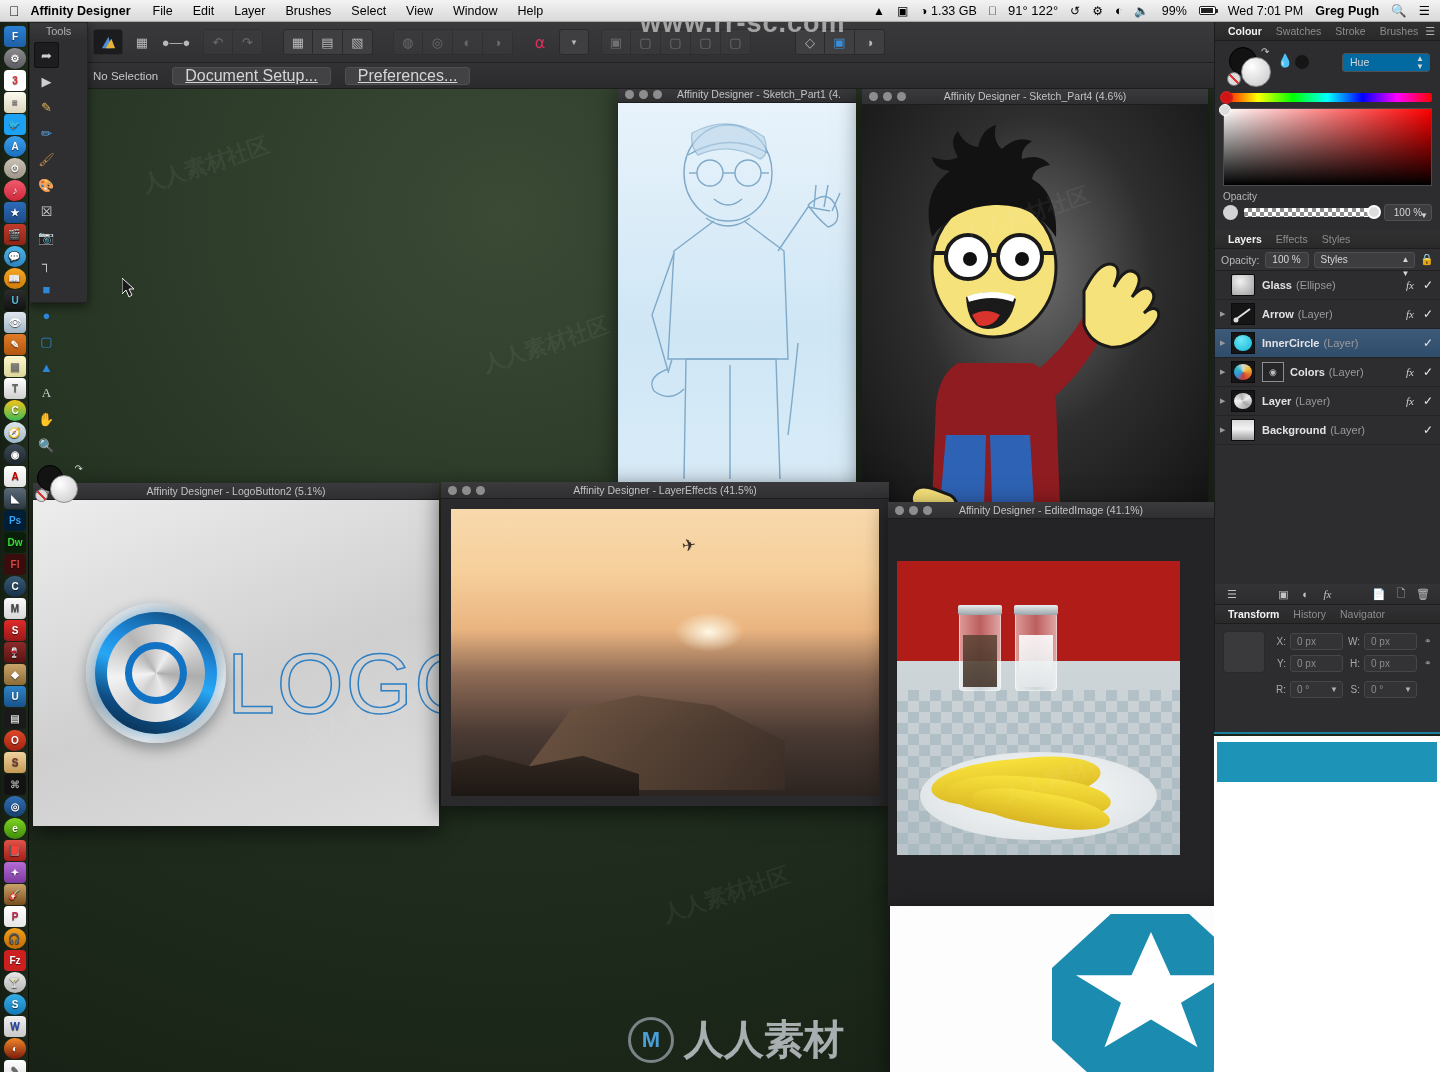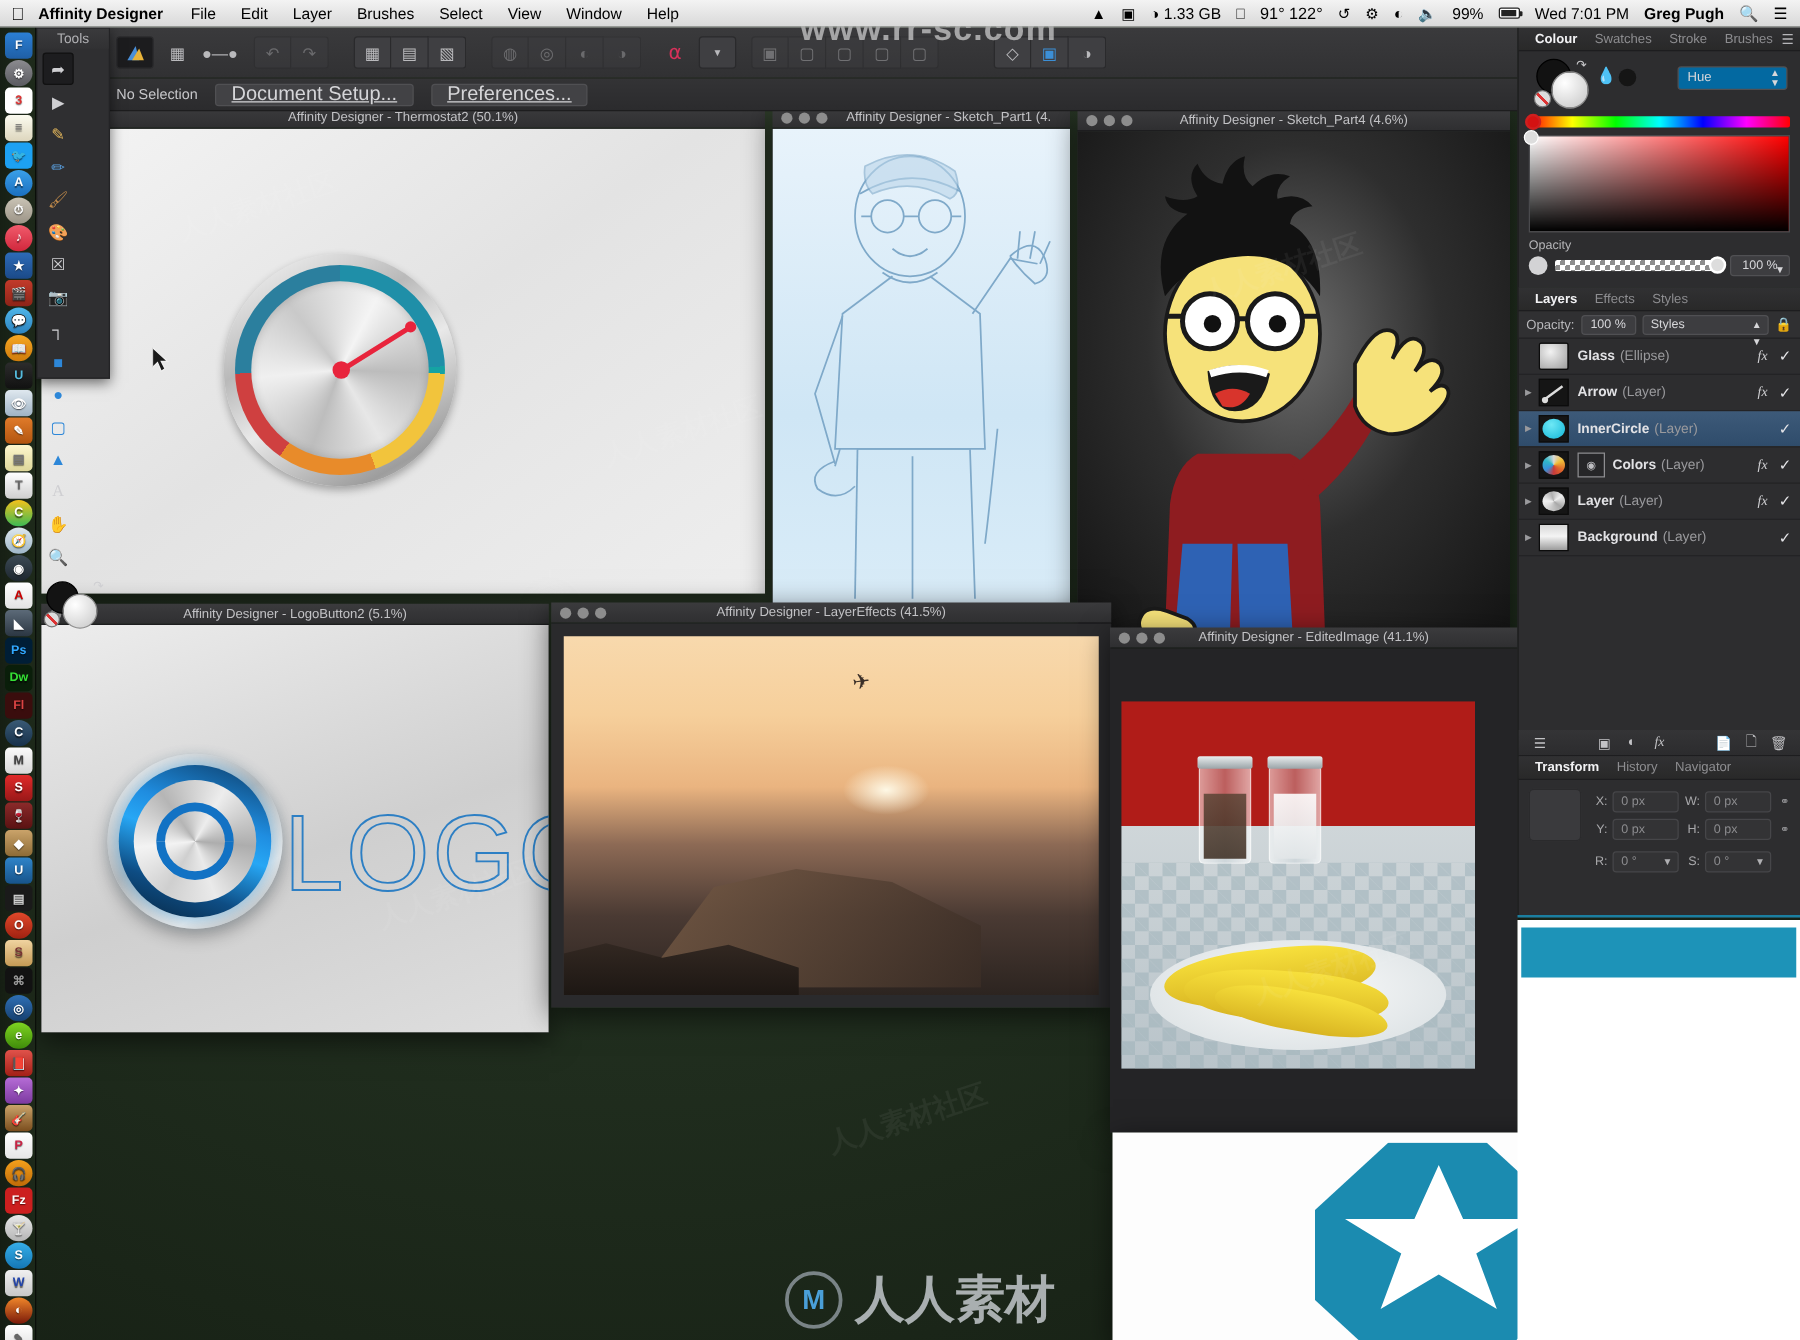--- a/index.html
+++ b/index.html
@@ -517,40 +517,20 @@
       <div class="tool">🔍</div>
     </div>
     <div class="swatchwrap">
       <div class="sw-k"></div>
       <div class="sw-w"></div>
       <div class="sw-none"></div>
       <div class="sw-rot">↷</div>
     </div>
   </div>
 
-  <div class="win" style="left:33px;top:86px;width:579px;height:389px;">
-    <div class="wtitle">
-      <div class="tl">
-          <i></i>
-          <i></i>
-          <i></i>
-        </div>
-      <div class="lbl">Affinity Designer - Thermostat2 (50.1%)</div>
-    </div>
-    <div class="wbody">
-      <div class="canv-light">
-        <div class="gauge g1-outer" style="left:146px;top:100px;width:186px;height:186px;"></div>
-        <div class="gauge g1-ring" style="left:155px;top:109px;width:168px;height:168px;"></div>
-        <div class="gauge g1-inner" style="left:168px;top:122px;width:142px;height:142px;"></div>
-        <div class="needle" style="left:239px;top:192px;width:64px;height:4px;transform:rotate(-32deg);"></div>
-        <div class="hub" style="left:233px;top:186px;width:14px;height:14px;"></div>
-        <div class="hub" style="left:291px;top:154px;width:9px;height:9px;"></div>
-      </div>
-    </div>
-  </div>
 
   <div class="win" style="left:618px;top:86px;width:238px;height:398px;">
     <div class="wtitle">
       <div class="tl">
           <i></i>
           <i></i>
           <i></i>
         </div>
       <div class="lbl" style="left:44px;text-align:center;">Affinity Designer - Sketch_Part1 (4.</div>
     </div>

